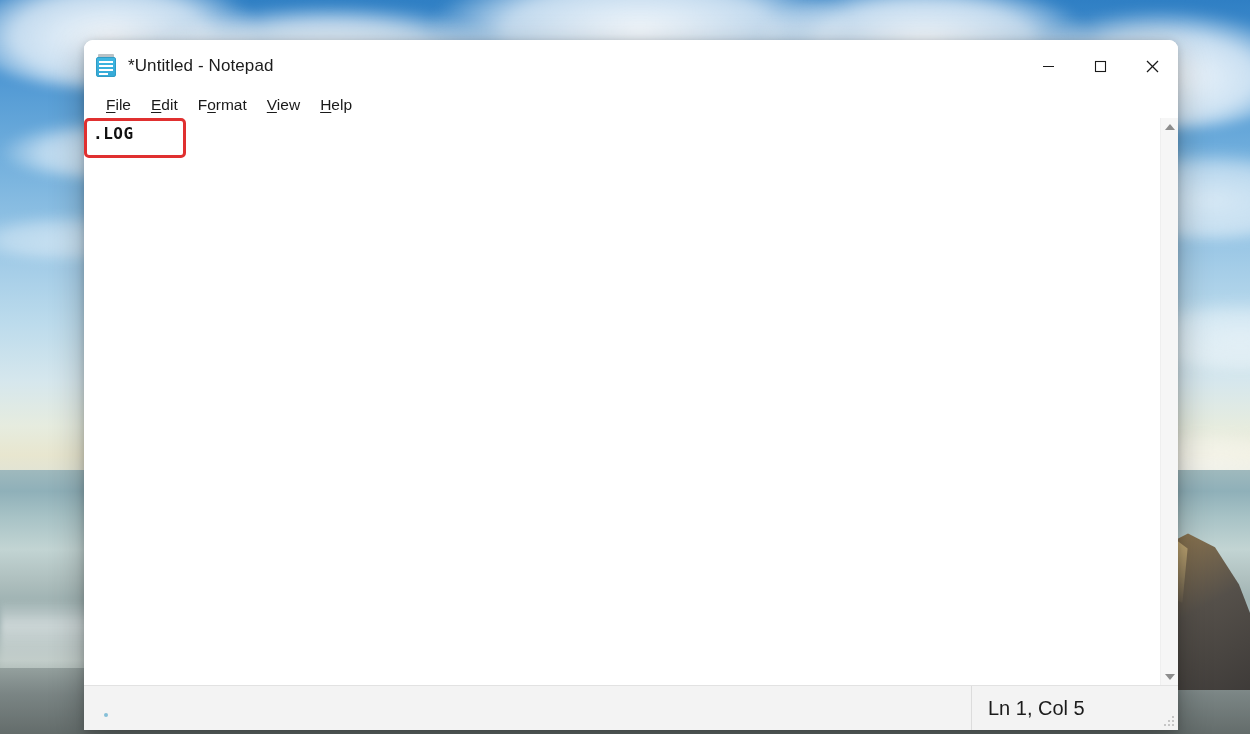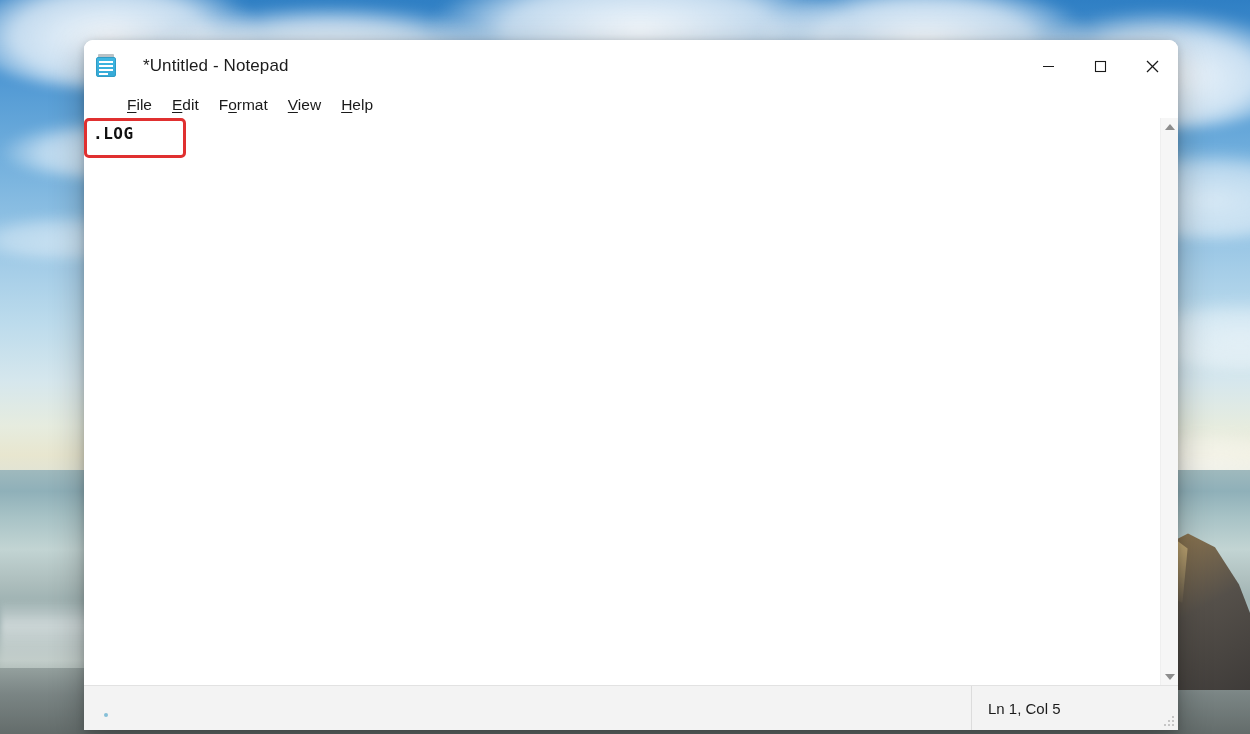--- a/index.html
+++ b/index.html
@@ -117,21 +117,21 @@
     flex: none;
     display: flex;
     align-items: center;
     background: #ffffff;
     position: relative;
   }
   .title-left {
     display: flex;
     align-items: center;
     padding-left: 12px;
-    gap: 26px;
+    gap: 11px;
   }
   .app-icon {
     width: 21px; height: 24px;
     position: relative;
     flex: none;
   }
   .app-icon .pad-top {
     position: absolute; left: 2px; top: 0; width: 16px; height: 4px;
     background: #b9c2c6; border-radius: 1px;
   }
@@ -172,21 +172,20 @@
 
   .menubar {
     height: 26px;
     flex: none;
     display: flex;
     align-items: center;
     padding-left: 12px;
     gap: 0;
     background: #ffffff;
     position: relative;
-    margin-left: 21px;
   }
   .menu-item {
     font-size: 15.5px;
     color: #1a1a1a;
     padding: 1px 10px 2px 10px;
     border-radius: 3px;
     white-space: nowrap;
   }
   .menu-item u { text-decoration: underline; text-underline-offset: 1.5px; }
 
@@ -263,21 +262,21 @@
   }
   .sb-track { flex: 1 1 auto; width: 17px; }
 
   .statusbar {
     height: 44px;
     flex: none;
     display: flex;
     align-items: flex-start;
     background: #f3f3f3;
     border-top: 1px solid #e2e2e2;
-    font-size: 15px;
+    font-size: 20px;
     color: #1b1b1b;
     position: relative;
   }
   .sb-spacer { flex: 1 1 auto; height: 100%; position: relative; }
   .sb-dot {
     position: absolute;
     left: 20px; bottom: 13px;
     width: 4px; height: 4px;
     background: #4aa3c8;
     border-radius: 50%;

